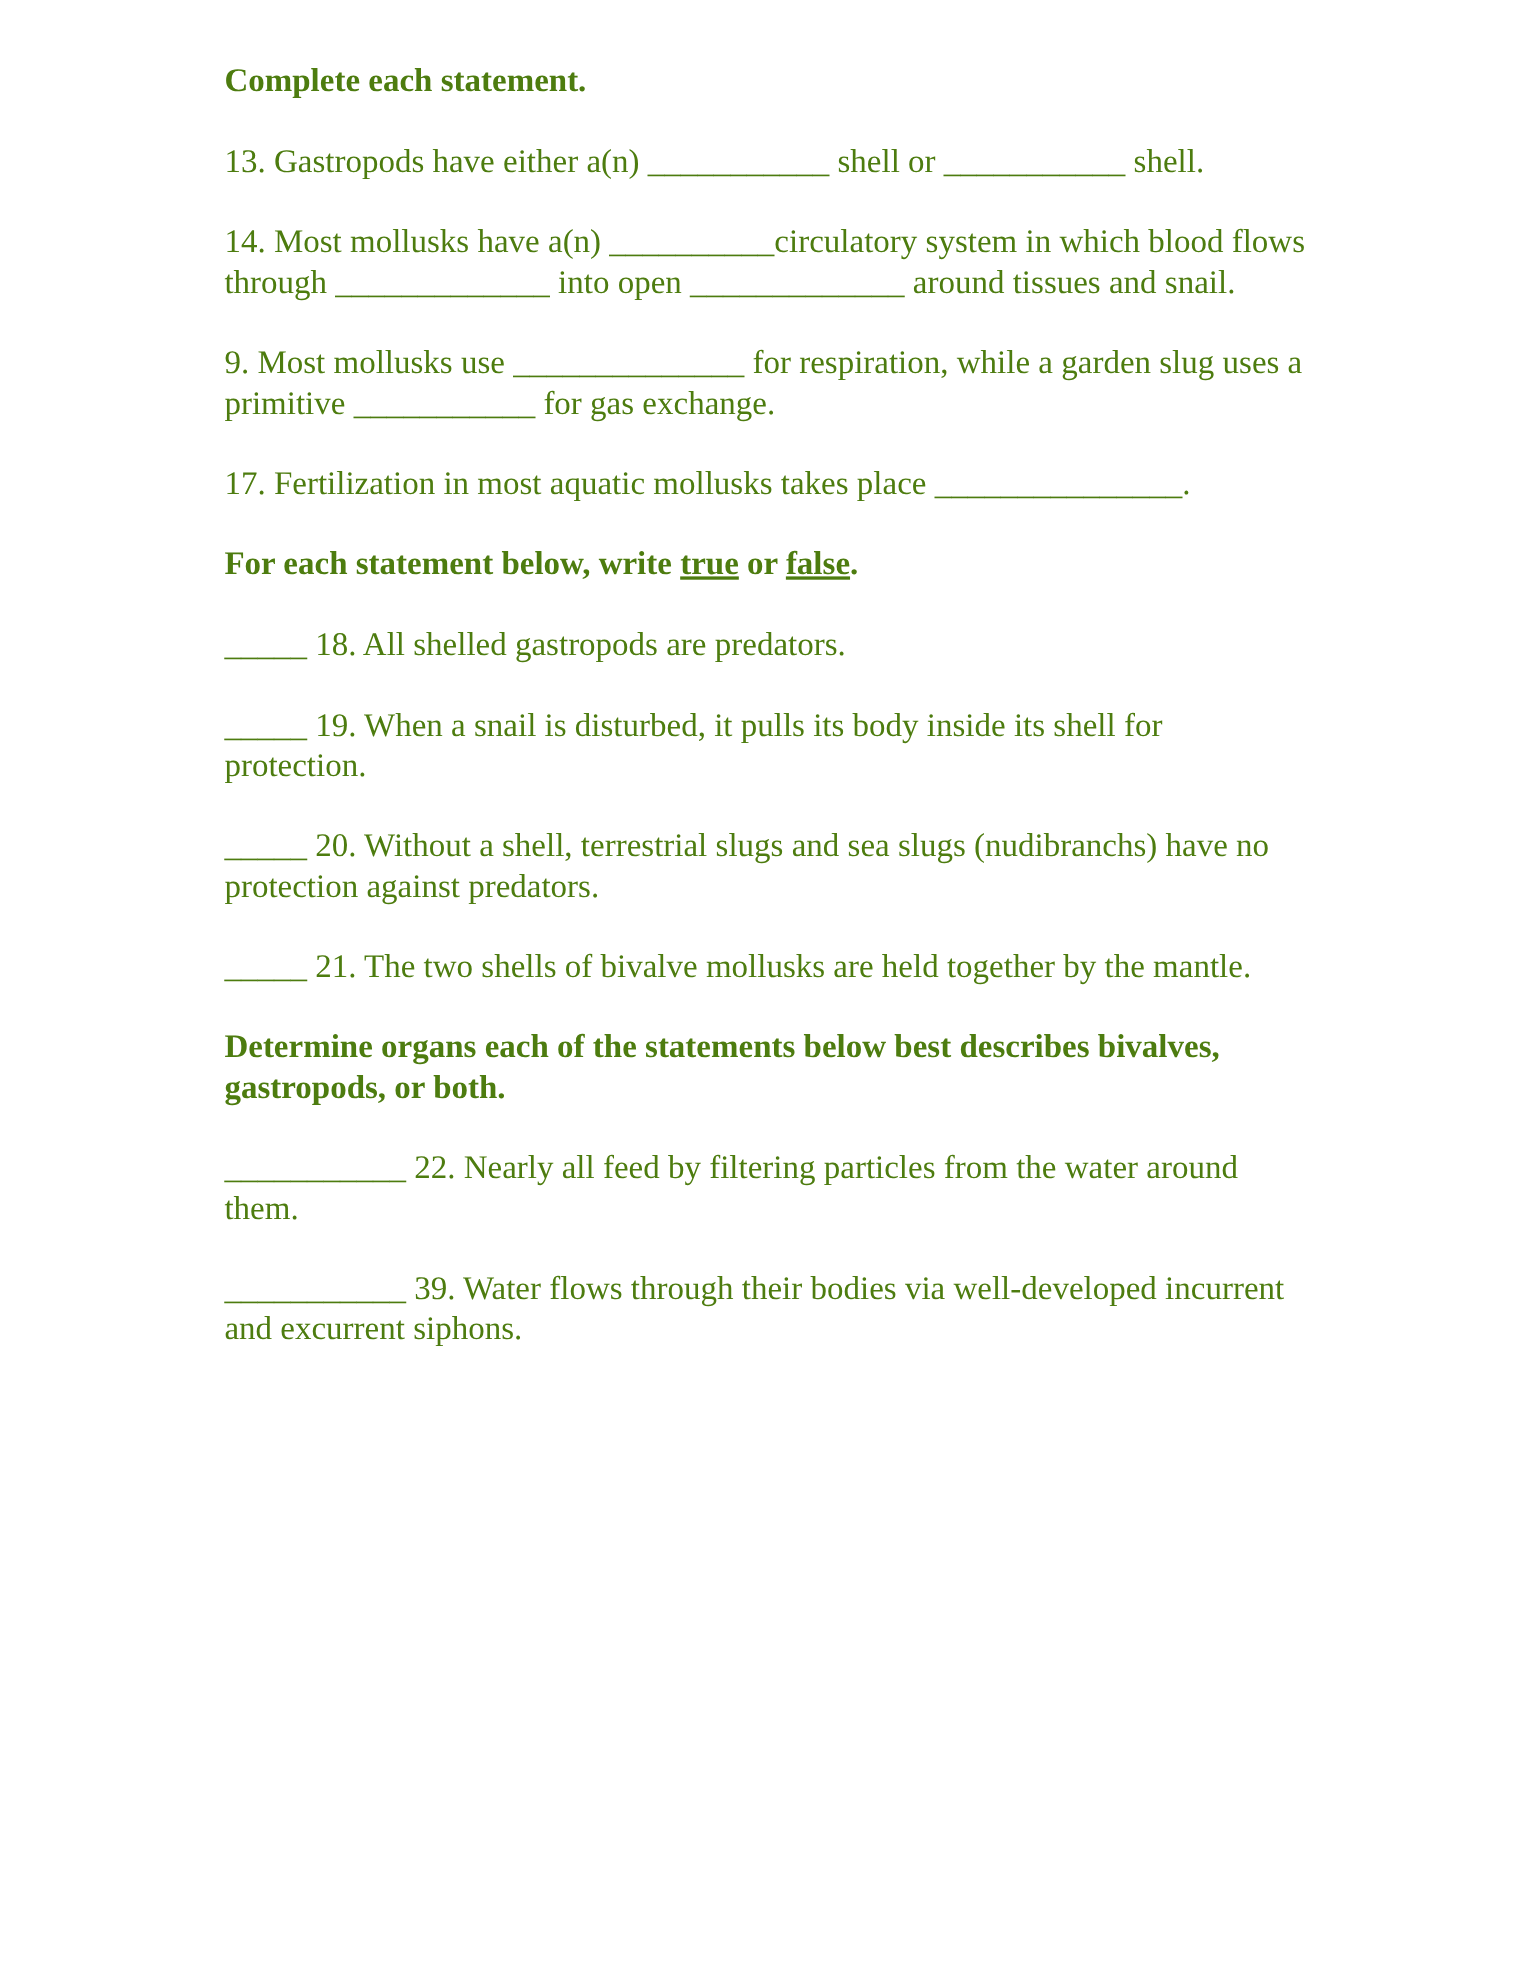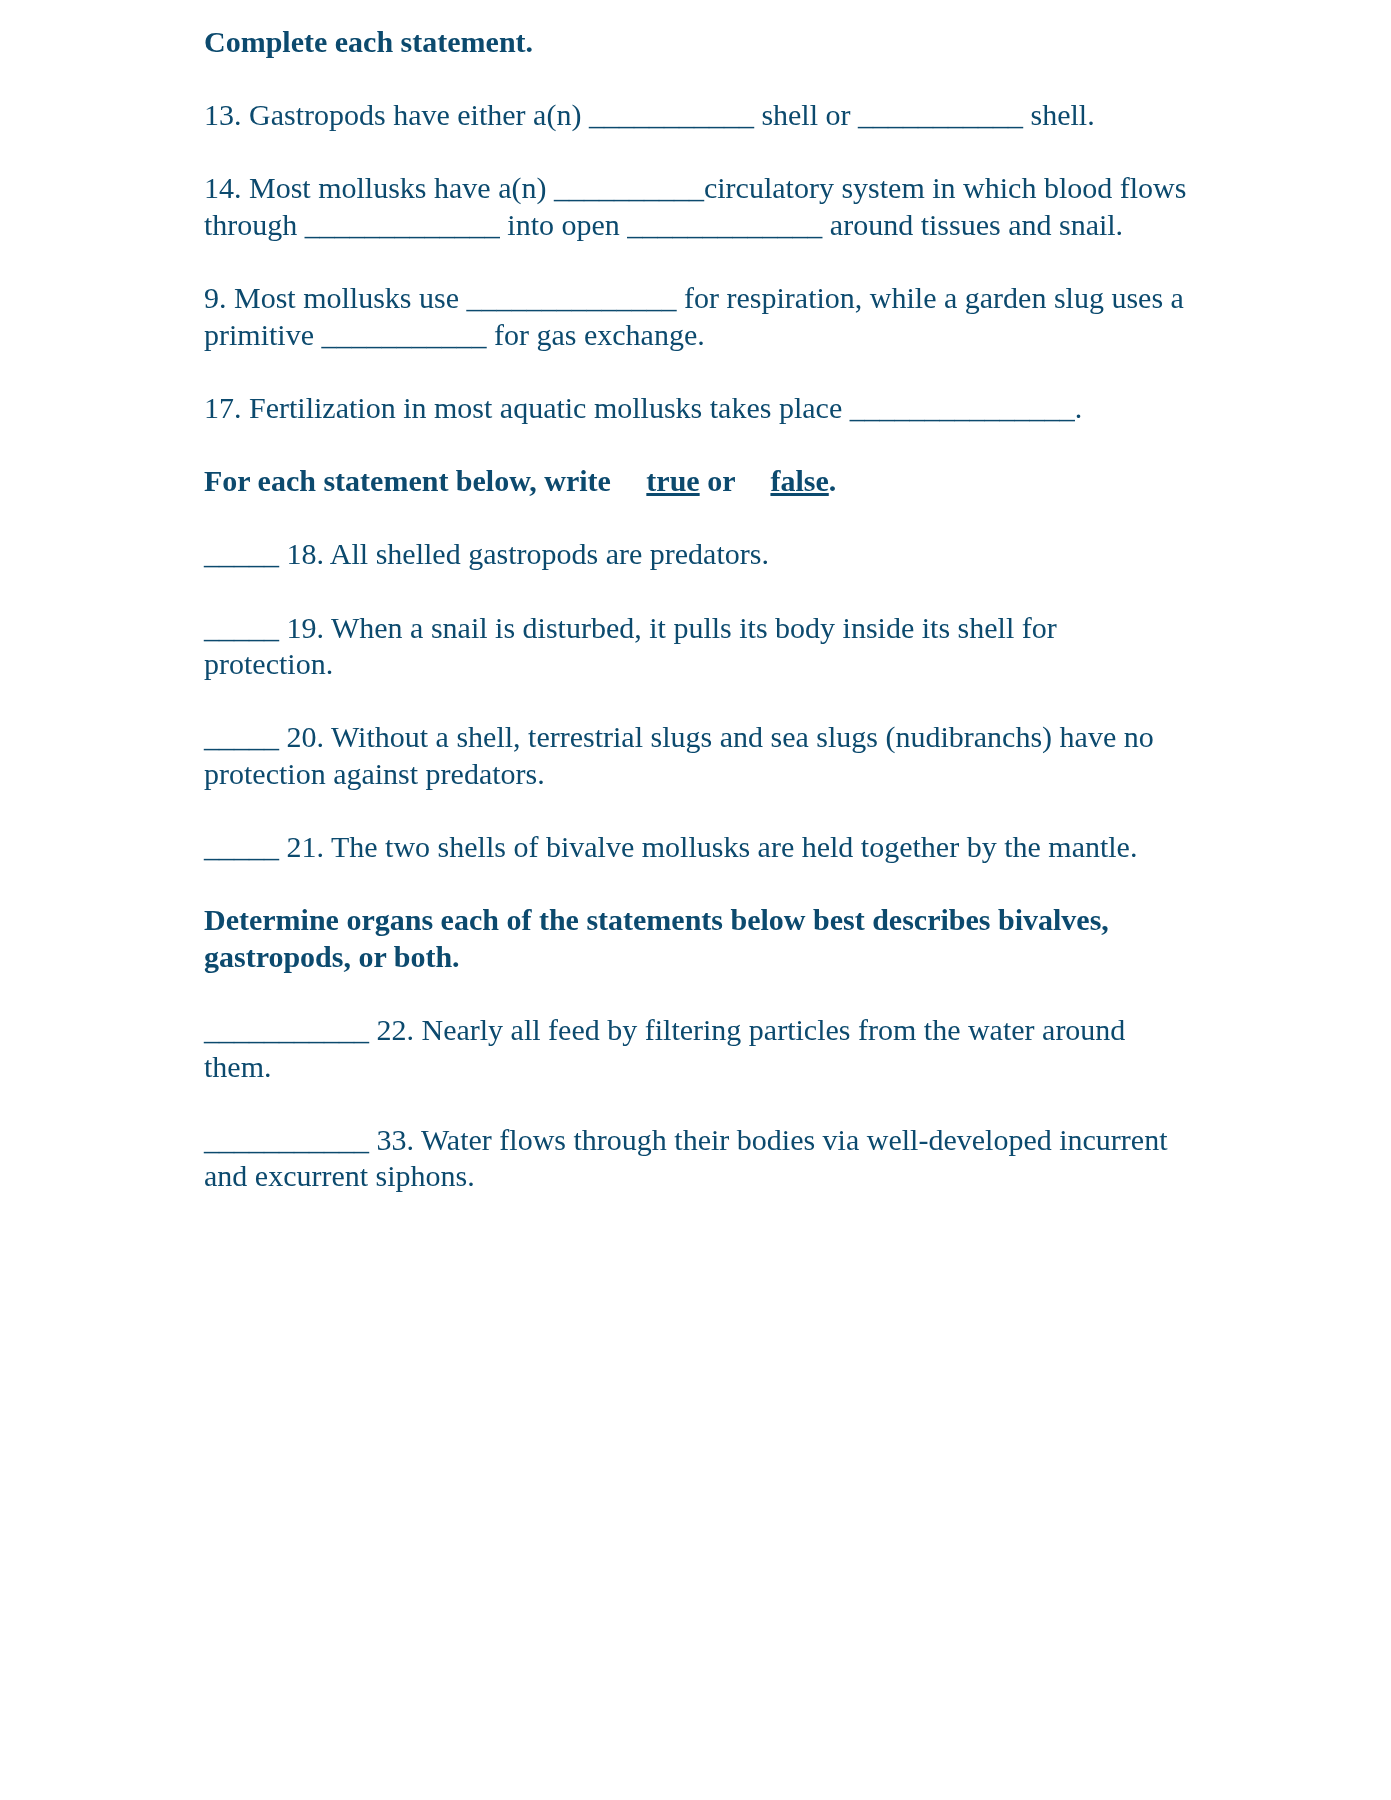--- a/index.html
+++ b/index.html
@@ -1,23 +1,23 @@
 <!DOCTYPE html>
 <html><head>
 <meta charset="utf-8">
 <style>
   html, body { margin: 0; padding: 0; background: #ffffff; }
   body { width: 1391px; height: 1800px; position: relative; overflow: hidden; }
   .page {
-    position: absolute; left: 204px; top: 24px; width: 985px;
-    font-family: "Liberation Serif", serif; font-size: 30px; line-height: 36.6px; color: #0c4a6e;
+    position: absolute; left: 204px; top: 56px; width: 985px;
+    font-family: "Liberation Serif", serif; font-size: 30px; line-height: 36.6px; color: #4d7c0f;
   }
   .block { margin: 0 0 36.6px 0; }
   .bold { font-weight: bold; }
-  .u { text-decoration: underline; margin-left: 28px; }
+  .u { text-decoration: underline; }
   .blank { white-space: pre; }
 </style>
 </head>
 <body>
 
 <div class="page">
 
   <div class="block bold">Complete each statement.</div>
 
   <div class="block">
@@ -53,15 +53,15 @@
   <div class="block">
     <span class="blank">_____</span><span> 21. The two shells of bivalve mollusks are held together by the mantle.</span>
   </div>
 
   <div class="block bold">Determine organs each of the statements below best describes bivalves, gastropods, or both.</div>
 
   <div class="block">
     <span class="blank">___________</span><span> 22. Nearly all feed by filtering particles from the water around them.</span>
   </div>
   <div class="block">
-    <span class="blank">___________</span><span> 33. Water flows through their bodies via well-developed incurrent and excurrent siphons.</span>
+    <span class="blank">___________</span><span> 39. Water flows through their bodies via well-developed incurrent and excurrent siphons.</span>
   </div>
 </div>
 
 </body></html>

